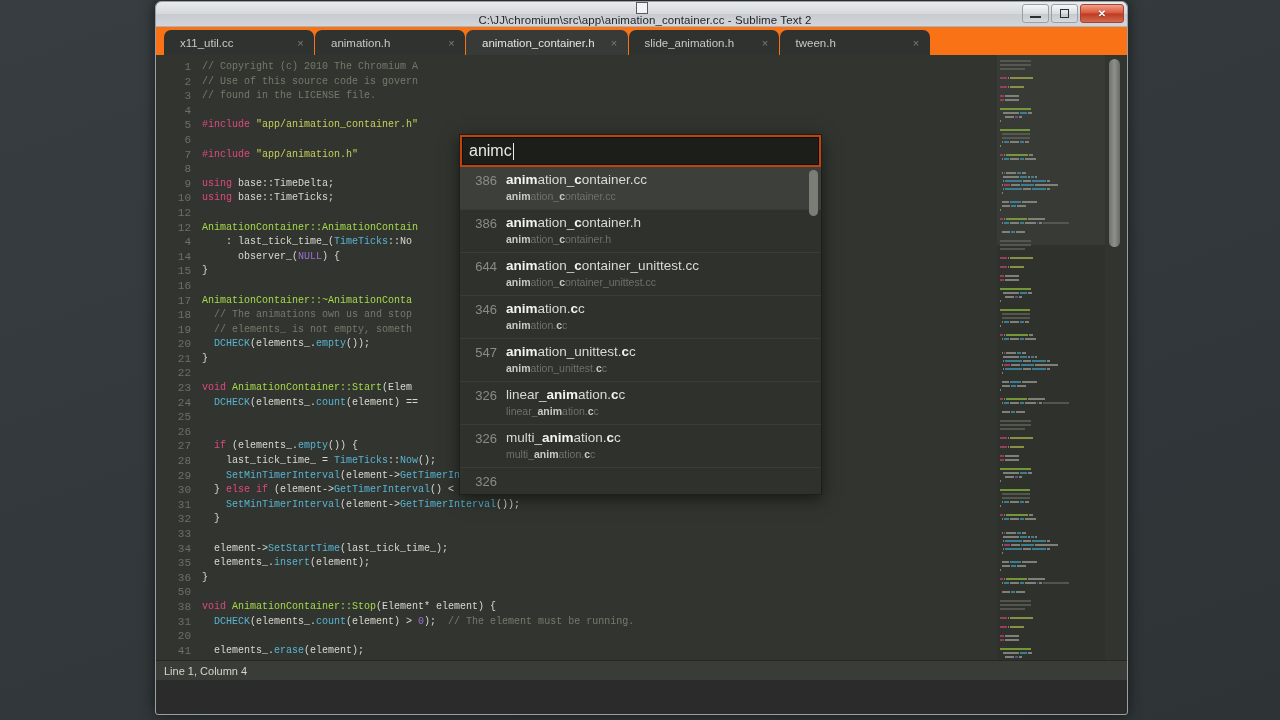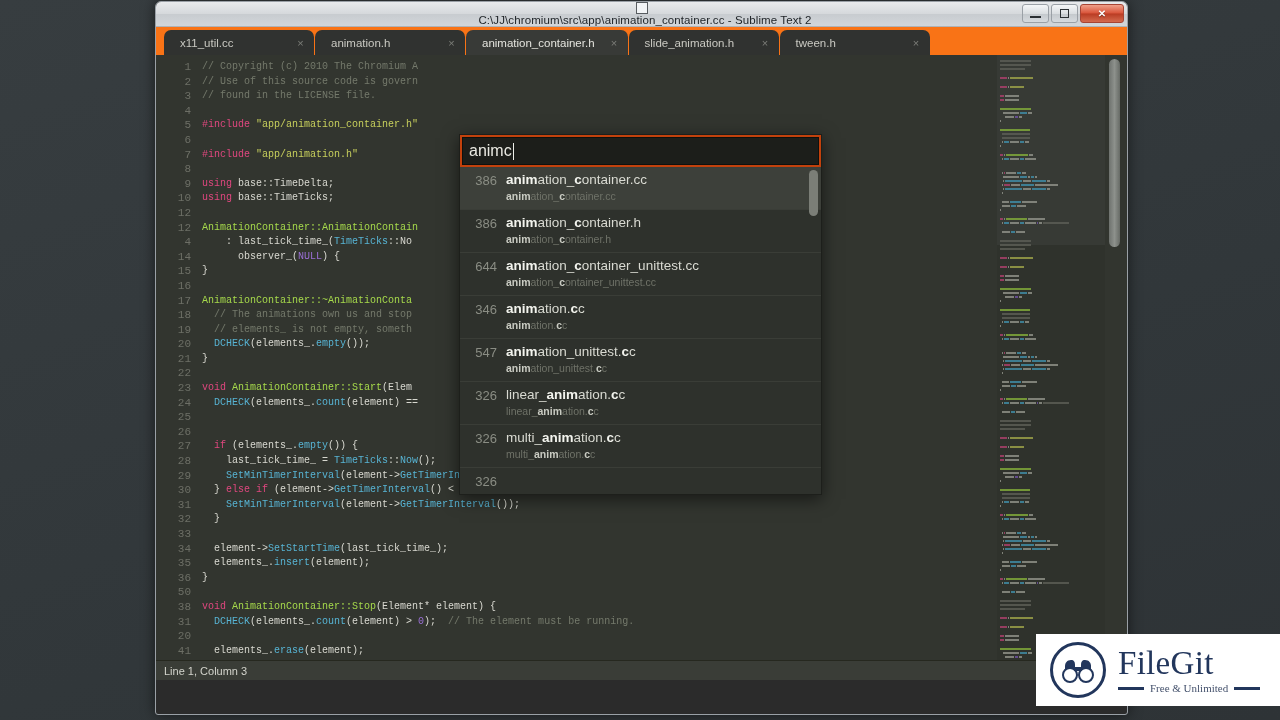--- a/index.html
+++ b/index.html
@@ -1064,37 +1064,18 @@
               <div class="rank">326</div>
             </div>
             <div id="goto-scroll">
             <div id="goto-thumb"></div>
           </div>
         </div>
       </div>
     </div>
 
     <div id="statusbar">
-      <span>Line 1, Column 3</span>
+      <span>Line 1, Column 4</span>
     </div>
   </div>
 
-  <div id="filegit">
-    <div id="fg-circle">
-      <svg width="34" height="26" viewBox="0 0 34 26">
-        <path d="M10 3 C6 3 4 6 4 9 L4 12 L14 12 L14 8 C14 5 13 3 10 3 Z" fill="#22365c"></path>
-        <path d="M24 3 C28 3 30 6 30 9 L30 12 L20 12 L20 8 C20 5 21 3 24 3 Z" fill="#22365c"></path>
-        <rect x="13" y="10" width="8" height="4" fill="#22365c"></rect>
-        <circle cx="9" cy="18" r="7" fill="none" stroke="#22365c" stroke-width="2"></circle>
-        <circle cx="25" cy="18" r="7" fill="none" stroke="#22365c" stroke-width="2"></circle>
-      </svg>
-    </div>
-    <div id="fg-text">
-      <div id="fg-name">FileGit</div>
-      <div id="fg-tag">
-        <div class="fg-rule"></div>
-        <div id="fg-tagtext">Free &amp; Unlimited</div>
-        <div class="fg-rule"></div>
-      </div>
-    </div>
-  </div>
 
 </div>
 
 </body></html>

